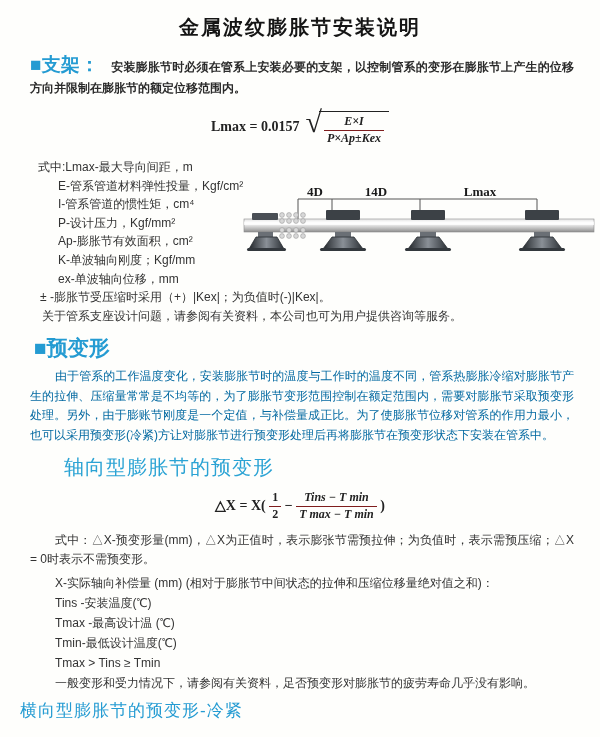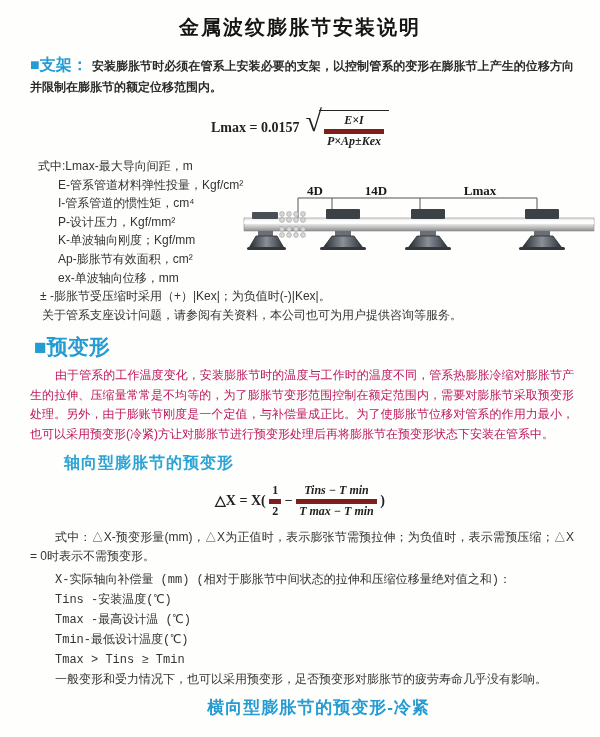--- a/index.html
+++ b/index.html
@@ -25,37 +25,37 @@
     font-size:12px;
     line-height:21px;
     margin:0 26px 0 30px;
     text-align:justify;
   }
   .indent { text-indent:25px; }
 
   .p1 { margin-top:13px; font-weight:bold; color:#2b2b2b; }
   .inline-blue-head {
     color:#249bd2;
-    font-size:16px;
-    font-weight:bold;
-    margin-right:4px;
+    font-size:19px;
+    font-weight:bold;
+    margin-right:12px;
   }
   .p2 { margin-top:2px; font-weight:bold; color:#2b2b2b; }
 
   
   .formula {
     font-family:"Liberation Serif", serif;
     font-weight:bold;
     color:#222;
     text-align:center;
     font-size:14px;
   }
   .formula .it { font-style:italic; }
   .frac { display:inline-block; vertical-align:middle; text-align:center; font-size:12px; line-height:1.15; }
-  .frac .num { display:block; border-bottom:5px solid #7f1d1d; padding:0 3px 1px 3px; }
+  .frac .num { display:block; border-bottom:1px solid #7f1d1d; padding:0 3px 1px 3px; }
   .frac .den { display:block; padding:1px 3px 0 3px; }
   .sqrt { display:inline-flex; align-items:flex-start; vertical-align:middle; margin-left:6px; }
   .sqrt .rad { font-size:30px; font-weight:400; line-height:26px; margin-right:-3px; }
   .sqrt .sqrt-body { display:inline-block; border-top:1.6px solid #222; padding:3px 5px 0 5px; margin-top:2px; }
 
   .formula1 { margin-top:10px; height:40px; }
   .formula2 { margin-top:10px; }
 
   
   .mid-block { position:relative; margin-top:9px; height:172px; }
@@ -72,42 +72,41 @@
     height:100px;
   }
   .dim-label { font-family:"Liberation Serif", serif; font-weight:bold; font-size:13px; fill:#1a1a1a; }
 
   .section-head {
     color:#249bd2;
     font-size:21px;
     font-weight:bold;
     margin:4px 0 0 34px;
   }
-  .pre-para { margin-top:5px; line-height:19.5px; color:#be185d; }
+  .pre-para { margin-top:5px; line-height:19.5px; color:#0369a1; }
 
   .sub-head {
     color:#2ba3d4;
-    font-size:16px;
-    font-weight:bold;
+    font-size:20px;
+    font-weight:normal;
     margin:9px 0 0 64px;
     letter-spacing:1px;
   }
 
   .shizhong { margin-top:9px; line-height:19.5px; }
 
   .ax-line { font-size:12px; line-height:20px; margin-left:55px; white-space:nowrap; }
-  .ax-block { margin-top:3px;font-family:Liberation Mono, monospace; }
+  .ax-block { margin-top:3px; }
 
   .lateral-head {
     color:#249bd2;
     font-size:17px;
-    font-weight:bold;
-    margin:6px 0 0 37px;
+    font-weight:normal;
+    margin:6px 0 0 20px;
     letter-spacing:1px;
-    text-align:center;
   }
 </style>
 </head>
 <body>
 
 <div class="page">
 
   <h1 class="doc-title">金属波纹膨胀节安装说明</h1>
 
   <p class="para p1">
@@ -120,22 +119,22 @@
         <span class="rad">√</span>
         <span class="sqrt-body"><span class="frac it"><span class="num">E×I</span><span class="den">P×Ap±Kex</span></span></span>
       </span>
   </div>
 
   <div class="mid-block">
     <div class="var-line">式中:Lmax-最大导向间距，m</div>
     <div class="var-line sub">E-管系管道材料弹性投量，Kgf/cm²</div>
     <div class="var-line sub">I-管系管道的惯性矩，cm⁴</div>
     <div class="var-line sub">P-设计压力，Kgf/mm²</div>
+    <div class="var-line sub">Ap-膨胀节有效面积，cm²</div>
     <div class="var-line sub">K-单波轴向刚度；Kgf/mm</div>
-    <div class="var-line sub">Ap-膨胀节有效面积，cm²</div>
     <div class="var-line sub">ex-单波轴向位移，mm</div>
     <div class="var-line pm">± -膨胀节受压缩时采用（+）|Kex|；为负值时(-)|Kex|。</div>
     <div class="var-line note">关于管系支座设计问题，请参阅有关资料，本公司也可为用户提供咨询等服务。</div>
 
     <svg class="diagram" viewBox="0 0 358 100">
       <defs>
         <linearGradient id="pipeGrad" x1="0" y1="0" x2="0" y2="1">
           <stop offset="0" stop-color="#e9e9e9"></stop>
           <stop offset="0.35" stop-color="#fbfbfb"></stop>
           <stop offset="0.75" stop-color="#b9b9b9"></stop>
@@ -226,18 +225,18 @@
   </div>
 
   <p class="para shizhong indent">式中：△X-预变形量(mm)，△X为正值时，表示膨张节需预拉伸；为负值时，表示需预压缩；△X = 0时表示不需预变形。</p>
 
   <div class="ax-block">
     <div class="ax-line">X-实际轴向补偿量 (mm) (相对于膨胀节中间状态的拉伸和压缩位移量绝对值之和)：</div>
     <div class="ax-line">Tins -安装温度(℃)</div>
     <div class="ax-line">Tmax -最高设计温 (℃)</div>
     <div class="ax-line">Tmin-最低设计温度(℃)</div>
     <div class="ax-line">Tmax &gt; Tins ≥ Tmin</div>
-    <div class="ax-line">一般变形和受力情况下，也可以采用预变形，足否预变形对膨胀节的疲劳寿命几乎没有影响。</div>
+    <div class="ax-line">一般变形和受力情况下，请参阅有关资料，足否预变形对膨胀节的疲劳寿命几乎没有影响。</div>
   </div>
 
   <h2 class="lateral-head">横向型膨胀节的预变形-冷紧</h2>
 
 </div>
 
 </body></html>

